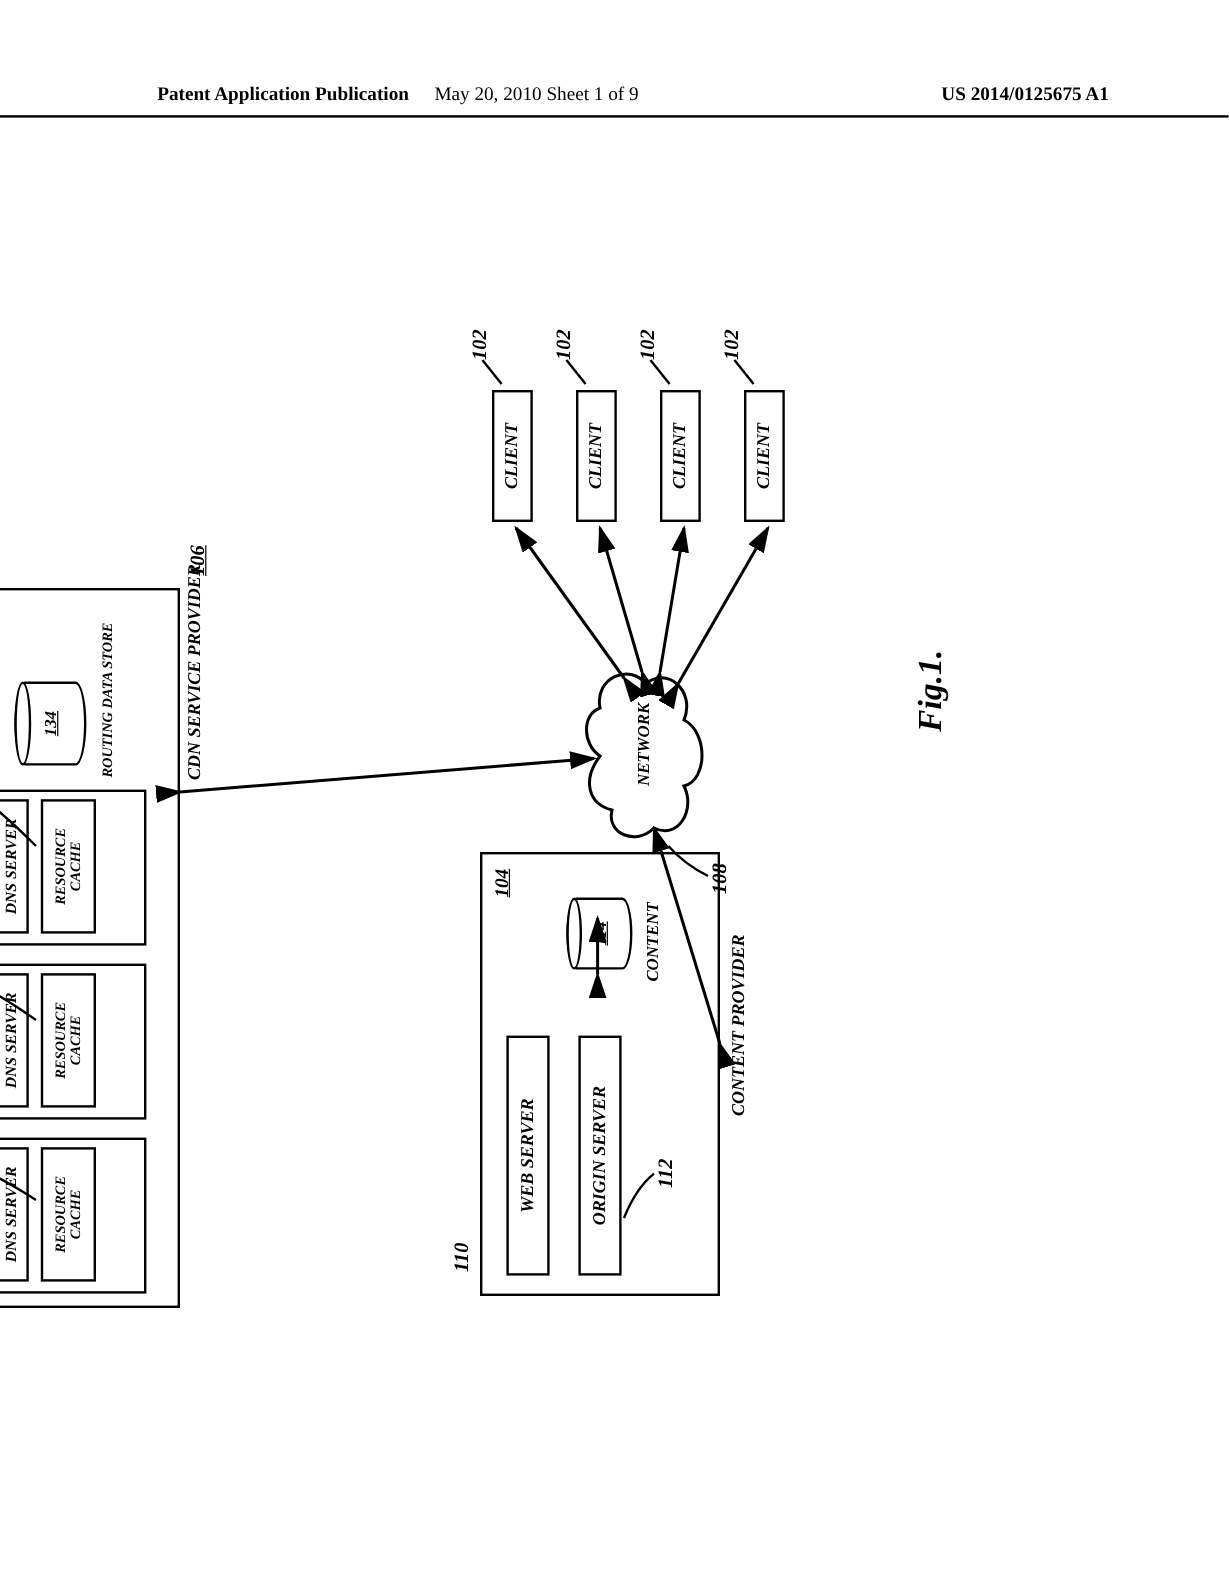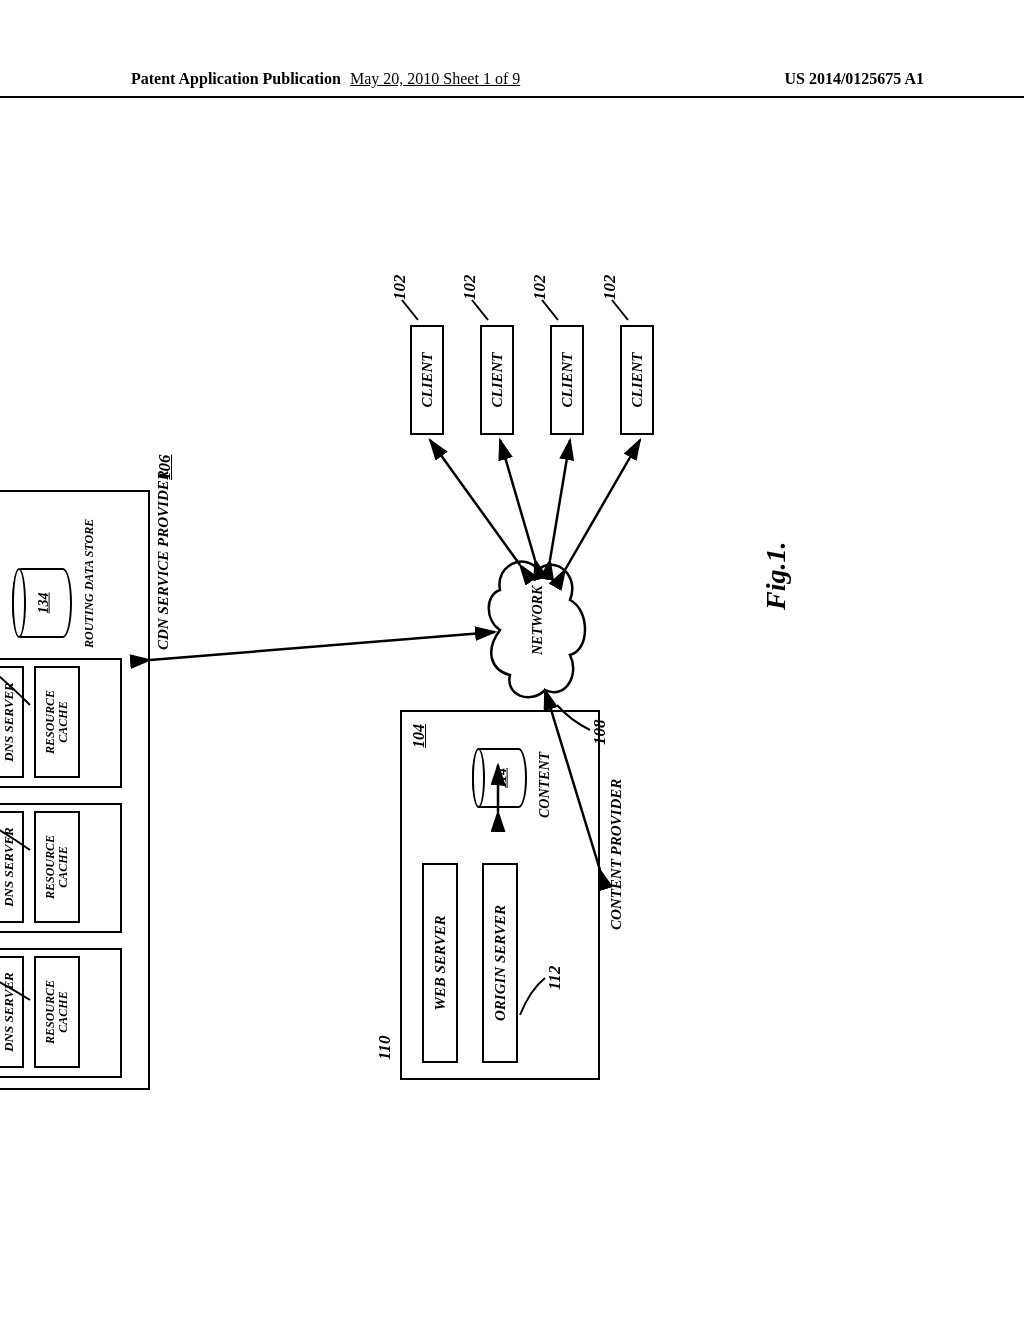--- a/index.html
+++ b/index.html
@@ -12,21 +12,21 @@
   }
   .header {
     position: absolute;
     top: 70px;
     left: 0;
     width: 100%;
     border-bottom: 2px solid #000;
     height: 28px;
   }
   .header-left { position: absolute; left: 96px; top: 0; font-weight: bold; font-size: 16px; margin-left: 35px; }
-  .header-center { position: absolute; left: 350px; top: 0; font-size: 16px; text-decoration: underline; }
+  .header-center { position: absolute; left: 362px; top: 0; font-size: 16px; }
   .header-right { position: absolute; right: 100px; top: 0; font-weight: bold; font-size: 16px; }
 
   .diagram {
     position: absolute;
     top: 170px;
     left: 90px;
     width: 760px;
     height: 960px;
     transform: rotate(-90deg);
     transform-origin: center center;

